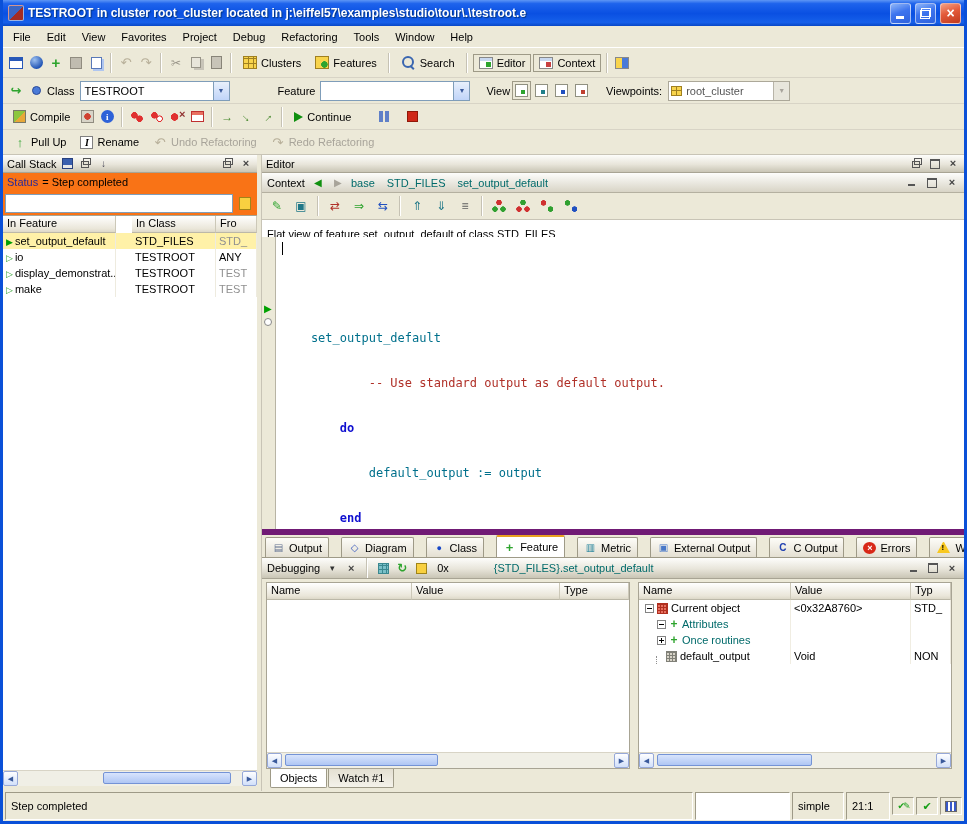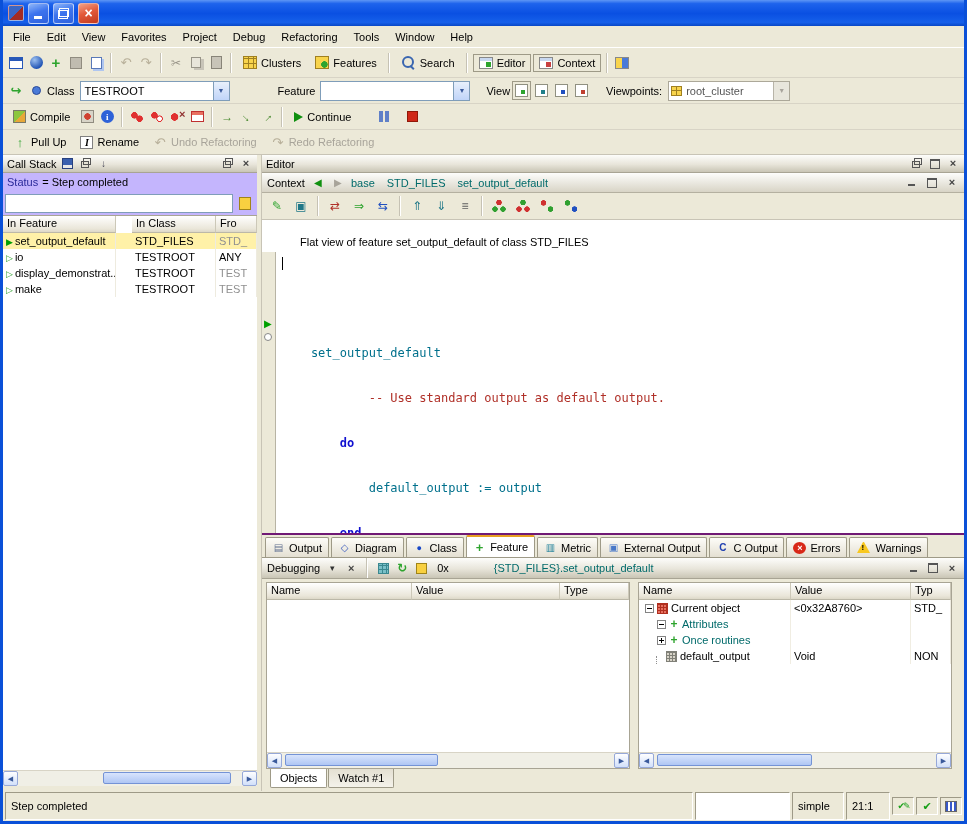--- a/index.html
+++ b/index.html
@@ -77,21 +77,21 @@
 .flex1{flex:1;}
 .wbtn{width:14px;height:13px;display:flex;align-items:center;justify-content:center;position:relative;}
 .wb-min::after{content:"";width:7px;height:2px;background:#555;position:absolute;left:3px;bottom:3px;}
 .wb-max::after{content:"";width:8px;height:7px;border:1px solid #555;border-top-width:2px;}
 .wb-restore::before{content:"";position:absolute;left:2px;bottom:2px;width:6px;height:5px;border:1px solid #555;background:#E4E1D4;}
 .wb-restore::after{content:"";position:absolute;right:2px;top:1px;width:6px;height:5px;border:1px solid #555;}
 .wb-x::after{content:"×";font-size:11px;font-weight:bold;color:#444;line-height:1;}
 .wb-dock::after{content:"↓";font-size:10px;color:#445;}
 .ic-floppy{width:11px;height:11px;background:linear-gradient(#3A5FAE 0 6px,#E8E8E8 6px);border:1px solid #28407E;}
 
-.main{flex:1;display:flex;min-height:0;background:#c4b5fd;}
+.main{flex:1;display:flex;min-height:0;background:#f97316;}
 .left-panel{flex:0 0 254px;display:flex;flex-direction:column;min-height:0;}
 .splitter{flex:0 0 4px;background:#ECE9D8;}
 .right-panel{flex:1;display:flex;flex-direction:column;min-width:0;border-left:1px solid #C8C4B6;}
 
 .cs-status{flex:0 0 18px;display:flex;align-items:center;padding:0 4px;gap:4px;}
 .status-lbl{color:#2A2A9A;}
 .cs-filter{flex:0 0 24px;display:flex;align-items:center;padding:1px 2px;gap:2px;}
 .cs-filter input{flex:1;height:19px;border:1px solid #7F9DB9;padding:0 3px;font:inherit;background:#fff;}
 .ybtn{width:20px;height:20px;display:flex;align-items:center;justify-content:center;}
 .ic-ydoc{width:12px;height:13px;background:#F8D040;border:1px solid #A08418;}
@@ -126,33 +126,33 @@
 .g-assigners::after{content:"⇆";color:#2050C0;}
 .g-anc::after{content:"⇑";color:#207888;}
 .g-desc::after{content:"⇓";color:#207888;}
 .g-flat::after{content:"≡";color:#606060;}
 .tree-ic{width:16px;height:14px;}
 .tr-a{background:radial-gradient(circle at 50% 25%,#D03030 2.5px,transparent 3px),radial-gradient(circle at 25% 72%,#30A030 2.5px,transparent 3px),radial-gradient(circle at 75% 72%,#30A030 2.5px,transparent 3px);}
 .tr-b{background:radial-gradient(circle at 50% 25%,#30A030 2.5px,transparent 3px),radial-gradient(circle at 25% 72%,#D03030 2.5px,transparent 3px),radial-gradient(circle at 75% 72%,#D03030 2.5px,transparent 3px);}
 .tr-c{background:radial-gradient(circle at 28% 28%,#D03030 2.5px,transparent 3px),radial-gradient(circle at 72% 72%,#30A030 2.5px,transparent 3px);}
 .tr-d{background:radial-gradient(circle at 28% 28%,#30A030 2.5px,transparent 3px),radial-gradient(circle at 72% 72%,#2050C0 2.5px,transparent 3px);}
 .ed-white{flex:1;display:flex;flex-direction:column;background:#fff;min-height:0;}
-.ed-caption{flex:0 0 17px;padding:16px 5px;background:#fff;white-space:nowrap;overflow:hidden;margin-left:33px;}
+.ed-caption{flex:0 0 17px;padding:8px 5px;background:#fff;white-space:nowrap;overflow:hidden;}
 .code-row{flex:1;display:flex;min-height:0;}
 .gutter{flex:0 0 14px;background:#ECE9D8;border-right:1px solid #B8B4A4;position:relative;}
 .g-arrow{position:absolute;left:2px;top:65px;}
 .g-arrow::after{content:"▶";color:#00A000;font-size:10px;line-height:1;}
 .g-circle{position:absolute;left:2px;top:81px;width:8px;height:8px;border:1px solid #888;border-radius:50%;background:#fff;}
 .code{flex:1;position:relative;padding:4px 0 0 6px;font-family:"DejaVu Sans Mono","Liberation Mono",monospace;font-size:12px;line-height:15px;white-space:pre;overflow:hidden;background:#fff;}
 .cl{height:15px;}
 .cd-feat,.cd-loc{color:#00708C;}
 .cd-com{color:#B03028;}
 .cd-kw{color:#1010D0;font-weight:bold;}
 .caret{position:absolute;left:6px;top:5px;width:1px;height:13px;background:#000;}
-.ed-tabs{flex:0 0 23px;display:flex;align-items:flex-end;gap:2px;padding:0 3px;background:#ECE9D8;border-top:2px solid #701a75;}
+.ed-tabs{flex:0 0 23px;display:flex;align-items:flex-end;gap:12px;padding:0 3px;background:#ECE9D8;border-top:6px solid #701a75;}
 .etab{display:flex;align-items:center;gap:4px;height:20px;padding:0 6px;border:1px solid #9E9A87;border-bottom:none;border-radius:2px 2px 0 0;background:linear-gradient(#FDFCF8,#E4E0D2);white-space:nowrap;}
 .etab.active{background:#fff;height:22px;border-top:2px solid #E8A020;}
 .ti{width:13px;height:13px;display:inline-flex;align-items:center;justify-content:center;font-size:10px;flex:0 0 13px;}
 .ti-output::after{content:"▤";color:#607090;}
 .ti-diagram::after{content:"◇";color:#4060C0;}
 .ti-class::after{content:"●";color:#1848C8;font-size:9px;}
 .ti-feature::after{content:"+";color:#2EA42E;font-weight:bold;font-size:13px;}
 .ti-metric::after{content:"▥";color:#20809A;}
 .ti-ext::after{content:"▣";color:#4878C8;}
 .ti-c::after{content:"C";color:#2040B0;font-weight:bold;}
@@ -206,20 +206,21 @@
 .ic-checkpen::after{content:"✔✎";color:#18A018;font-size:9px;letter-spacing:-2px;}
 .ic-bars{width:12px;height:11px;border:1px solid #666;background:repeating-linear-gradient(90deg,#3858C8 0 2px,#fff 2px 4px);}
 </style>
 </head>
 <body>
 
 <div class="window">
 
   <div class="titlebar">
     <span class="app-icon"></span>
+    <span class="title-text">TESTROOT  in cluster root_cluster   located in j:\eiffel57\examples\studio\tour\.\testroot.e</span>
     <span class="cap-btn cap-min"></span>
     <span class="cap-btn cap-restore"></span>
     <span class="cap-btn close cap-close"></span>
   </div>
 
   <div class="menubar">
     <span class="menu-item">File</span>
     <span class="menu-item">Edit</span>
     <span class="menu-item">View</span>
     <span class="menu-item">Favorites</span>

